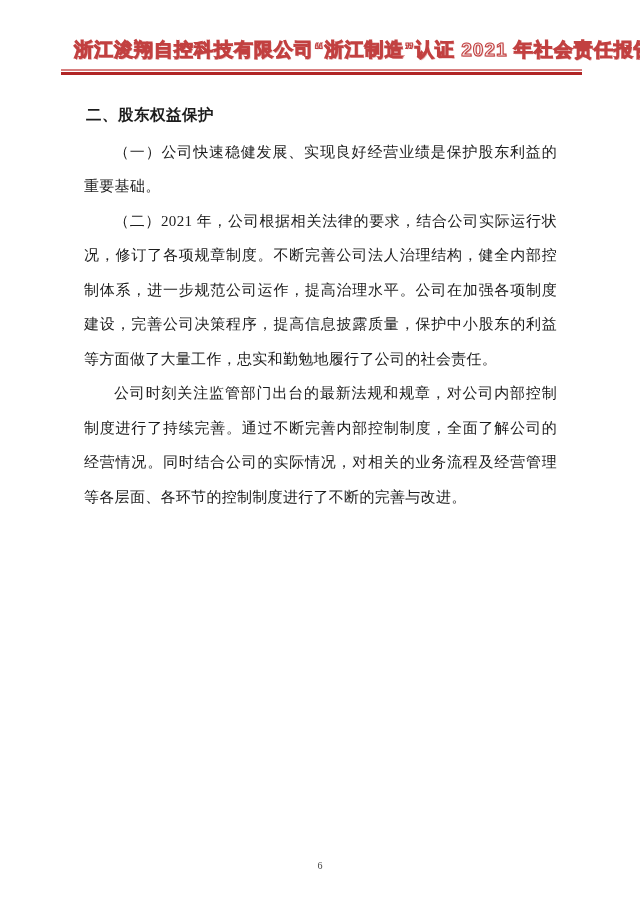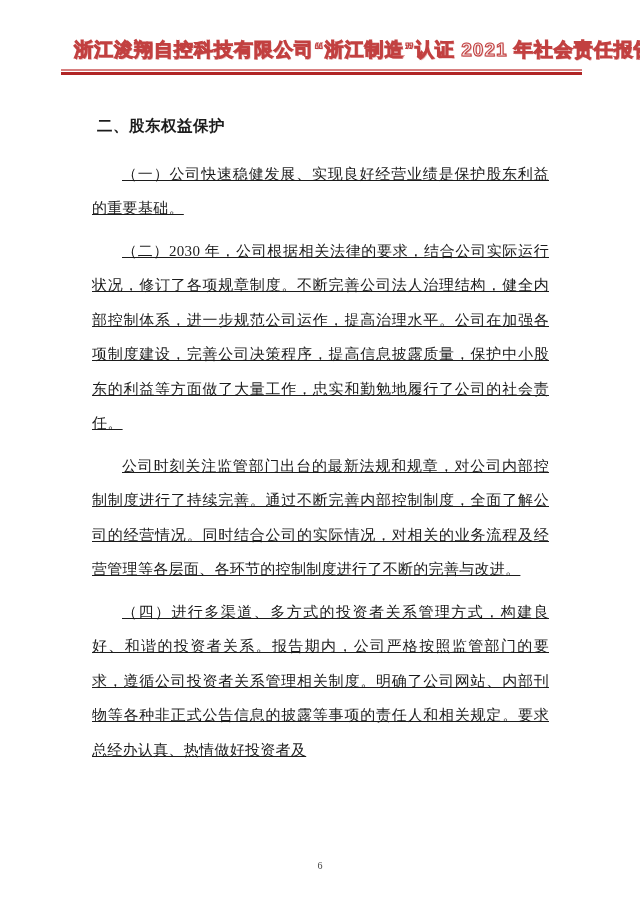--- a/index.html
+++ b/index.html
@@ -63,29 +63,28 @@
     left: 84px;
     width: 473px;
     font-size: 15px;
     line-height: 34.5px;
     text-align: justify;
     letter-spacing: 0.3px;
   }
   .section-heading {
     font-size: 15.5px;
     font-weight: 700;
-    margin: 13px;
+    margin: 2px;
     line-height: 34.5px;
     text-align: left;
     letter-spacing: 0.5px;
   }
   .content p {
-    margin: 8px;
+    margin: 0;
     text-indent: 2em;
-    text-decoration: underline;
   }
 
   
   .page-footer {
     position: absolute;
     bottom: 34px;
     left: 0;
     width: 640px;
     text-align: center;
     font-size: 10px;
@@ -105,22 +104,21 @@
     </div>
     <div class="header-rule">
       <div class="rule-thin"></div>
       <div class="rule-thick"></div>
     </div>
   </div>
 
   <div class="content">
     <h2 class="section-heading">二、股东权益保护</h2>
     <p>（一）公司快速稳健发展、实现良好经营业绩是保护股东利益的重要基础。</p>
-    <p>（二）2030 年，公司根据相关法律的要求，结合公司实际运行状况，修订了各项规章制度。不断完善公司法人治理结构，健全内部控制体系，进一步规范公司运作，提高治理水平。公司在加强各项制度建设，完善公司决策程序，提高信息披露质量，保护中小股东的利益等方面做了大量工作，忠实和勤勉地履行了公司的社会责任。</p>
+    <p>（二）2021 年，公司根据相关法律的要求，结合公司实际运行状况，修订了各项规章制度。不断完善公司法人治理结构，健全内部控制体系，进一步规范公司运作，提高治理水平。公司在加强各项制度建设，完善公司决策程序，提高信息披露质量，保护中小股东的利益等方面做了大量工作，忠实和勤勉地履行了公司的社会责任。</p>
     <p>公司时刻关注监管部门出台的最新法规和规章，对公司内部控制制度进行了持续完善。通过不断完善内部控制制度，全面了解公司的经营情况。同时结合公司的实际情况，对相关的业务流程及经营管理等各层面、各环节的控制制度进行了不断的完善与改进。</p>
-    <p>（四）进行多渠道、多方式的投资者关系管理方式，构建良好、和谐的投资者关系。报告期内，公司严格按照监管部门的要求，遵循公司投资者关系管理相关制度。明确了公司网站、内部刊物等各种非正式公告信息的披露等事项的责任人和相关规定。要求总经办认真、热情做好投资者及</p>
   </div>
 
   <div class="page-footer">
     <span>6</span>
   </div>
 
 </div>
 
 </body></html>

